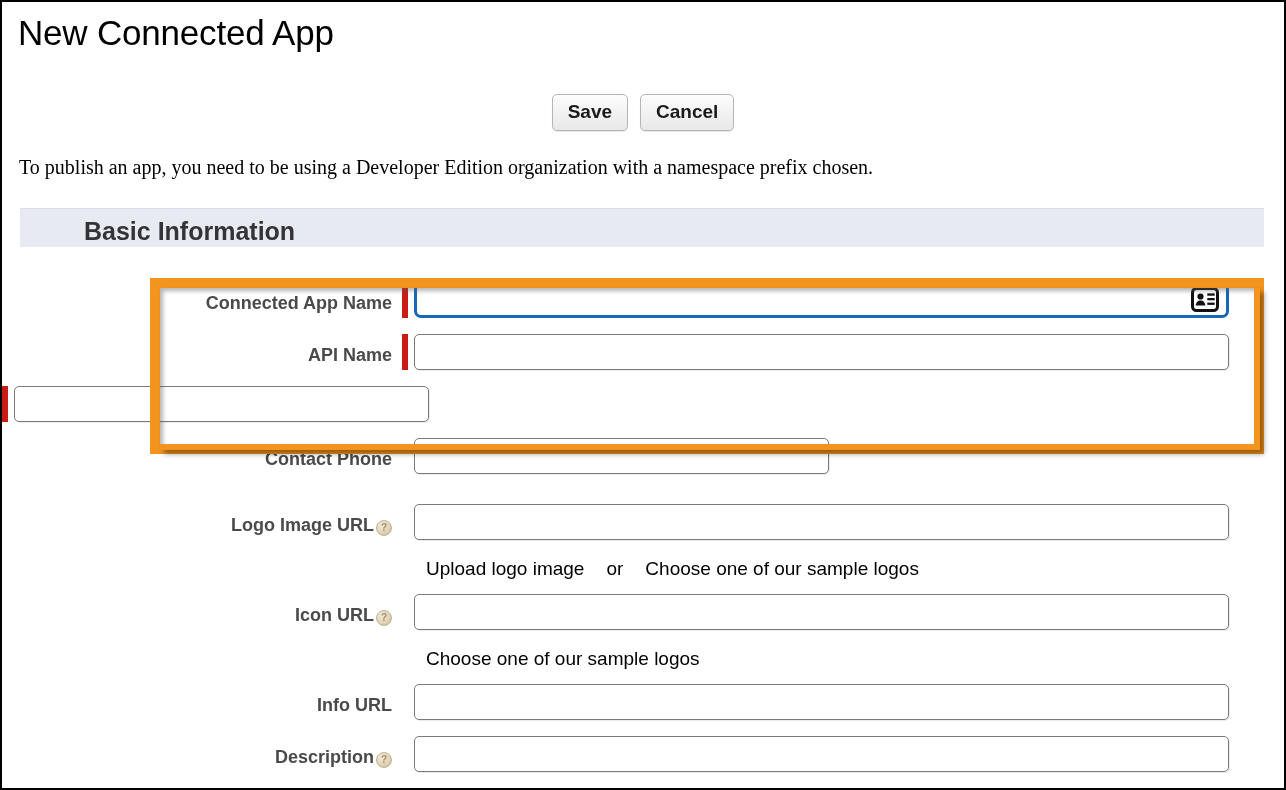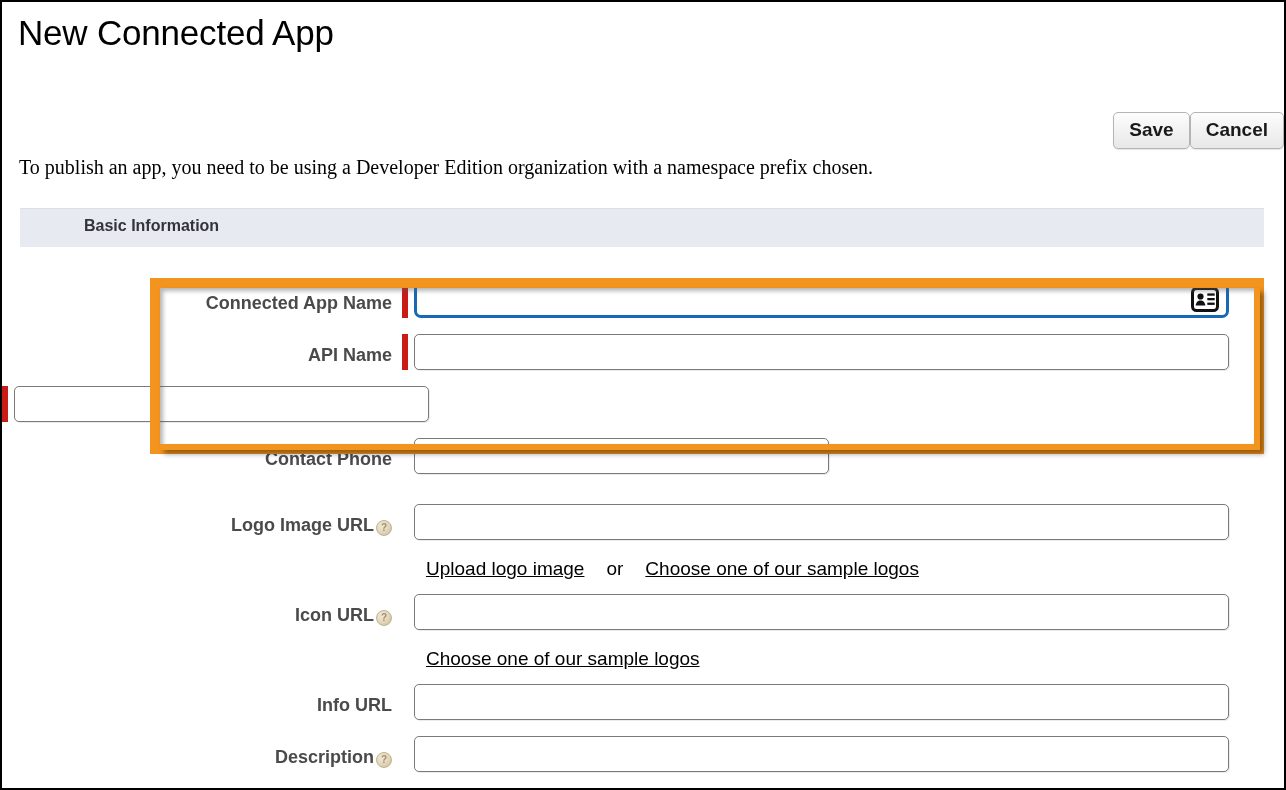--- a/index.html
+++ b/index.html
@@ -34,24 +34,24 @@
     color: #000000;
     letter-spacing: -0.2px;
     white-space: nowrap;
   }
 
   
   .button-bar {
     position: absolute;
     left: 0;
     right: 0;
-    top: 110px;
+    top: 92px;
     display: flex;
-    justify-content: flex-end;
-    gap: 0;
+    justify-content: center;
+    gap: 12px;
   }
   .btn {
     font-family: "Liberation Sans", sans-serif;
     font-size: 19px;
     font-weight: bold;
     color: #1a1a1a;
     background: linear-gradient(to bottom, #fdfdfd 0%, #f2f2f2 50%, #e8e8e8 100%);
     border: 1px solid #b5b5b5;
     border-radius: 5px;
     padding: 7px 15px 9px 15px;
@@ -79,21 +79,21 @@
     top: 206px;
     width: 1244px;
     height: 38px;
     background: #e8eaf2;
     border-top: 1px solid #dcdfe8;
   }
   .section-header-label {
     position: absolute;
     left: 64px;
     top: 8px;
-    font-size: 16px;
+    font-size: 25px;
     font-weight: bold;
     color: #33343a;
     white-space: nowrap;
   }
 
   
   .form {
     position: absolute;
     left: 0;
     top: 280px;
@@ -196,21 +196,20 @@
     display: flex;
     height: 38px;
   }
   .link-row .spacer {
     width: 424px;
     flex: 0 0 424px;
   }
   .sublink {
     font-size: 19px;
     color: #000000;
-    text-decoration: underline;
     cursor: pointer;
     line-height: 26px;
   }
   .plain-or {
     font-size: 19px;
     color: #000000;
     line-height: 26px;
     margin: 0 22px;
   }
 

